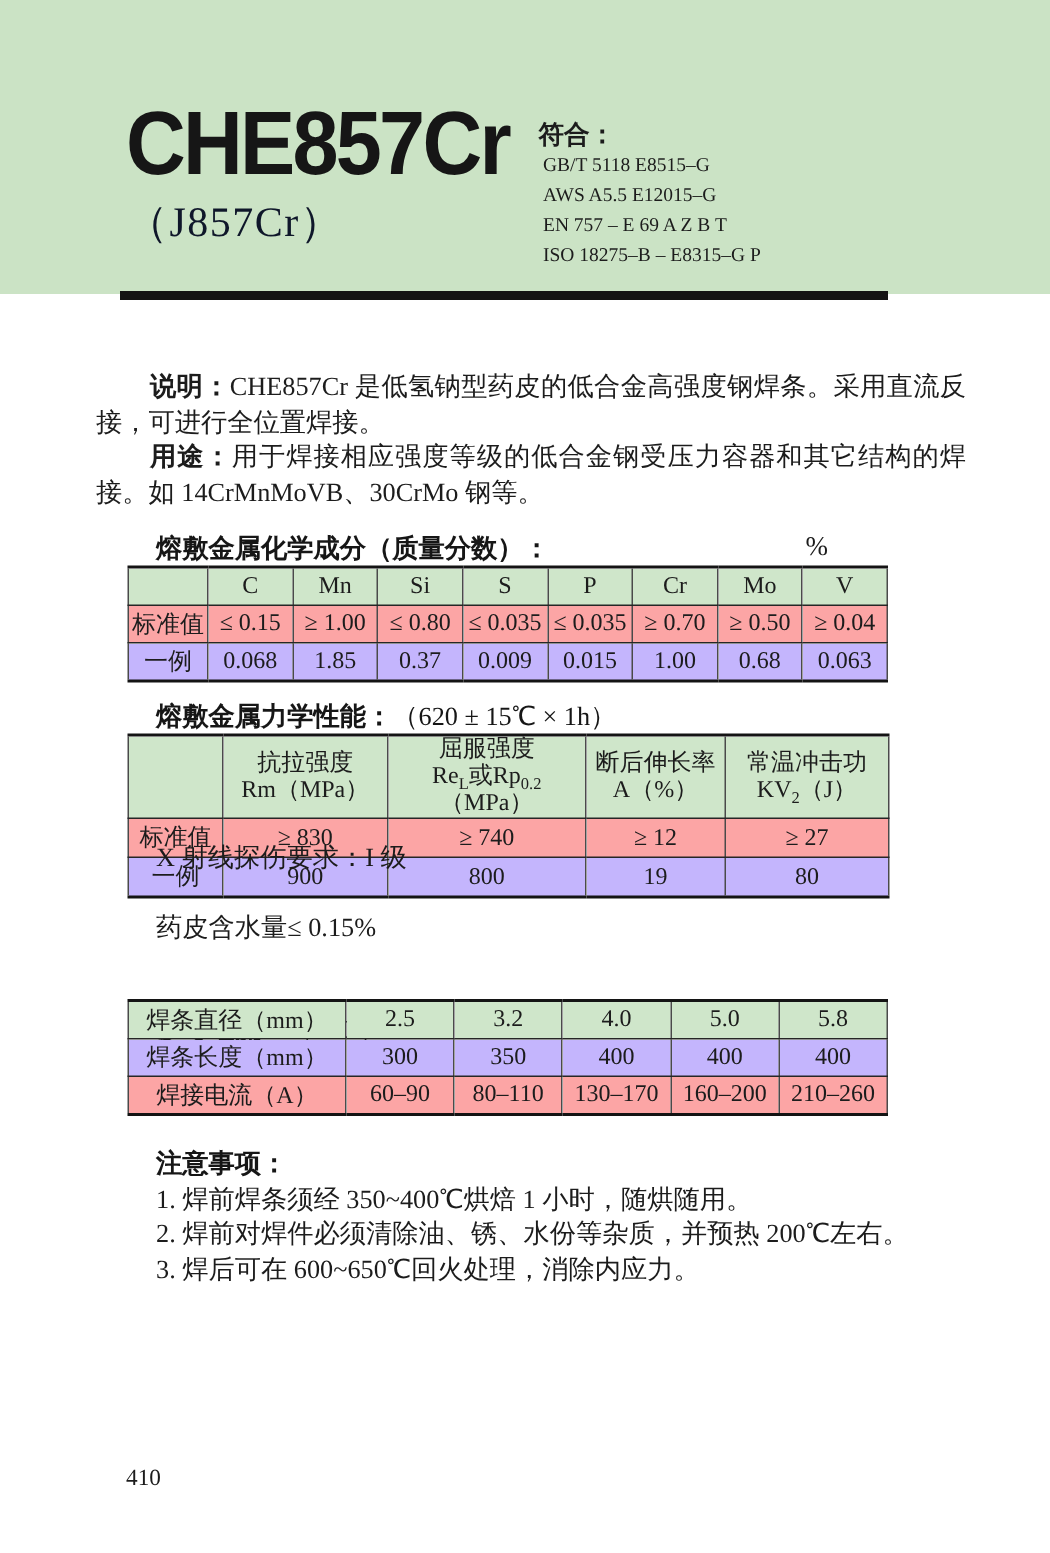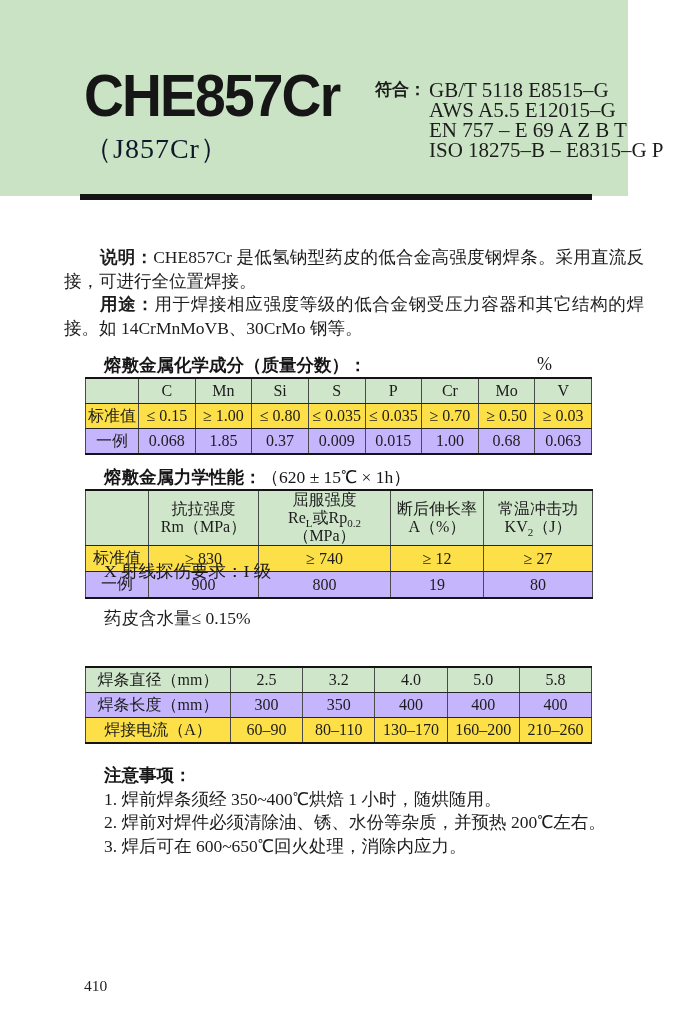--- a/index.html
+++ b/index.html
@@ -1,34 +1,34 @@
 <!DOCTYPE html>
 <html><head>
 <meta charset="utf-8">
 <style>
   html,body{margin:0;padding:0;background:#ffffff;}
   .page{
     position:relative;width:700px;height:1035px;background:#ffffff;
     font-family:"Liberation Serif",serif;color:#1c1c1c;overflow:hidden;
   }
   
-  .header-band{position:absolute;left:0;top:0;width:628px;height:196px;background:#cbe3c5;}
+  .header-band{position:absolute;left:0;top:0;width:700px;height:196px;background:#cbe3c5;}
   .product-title{
     position:absolute;left:84px;top:66px;
     font-family:"Liberation Sans",sans-serif;font-weight:bold;font-size:60px;line-height:60px;
     letter-spacing:-2px;color:#161616;transform:scaleX(0.92);transform-origin:left center;white-space:nowrap;
   }
   .product-subtitle{
     position:absolute;left:84px;top:133px;font-size:28px;line-height:32px;letter-spacing:1px;color:#0f172a;white-space:nowrap;
   }
-  .standards{position:absolute;left:375px;top:80px;display:flex;}
+  .standards{position:absolute;left:359px;top:80px;display:flex;flex-direction:column;}
   .standards-label{
     font-family:"Liberation Sans",sans-serif;font-weight:bold;font-size:17px;line-height:20px;white-space:nowrap;
   }
-  .standards-lines{font-size:21px;line-height:20px;white-space:nowrap;margin-left:3px;}
+  .standards-lines{font-size:13px;line-height:20px;white-space:nowrap;margin-left:3px;}
   .header-rule{position:absolute;left:80px;top:194px;width:512px;height:6px;background:#141414;}
   
   .description{position:absolute;left:64px;top:246px;width:580px;font-size:17.5px;line-height:23.5px;text-align:justify;}
   .description p{margin:0;text-indent:36px;}
   .inline-label{font-family:"Liberation Sans",sans-serif;font-weight:bold;}
   
   .section-title{
     position:absolute;left:104px;font-family:"Liberation Sans",sans-serif;font-weight:bold;
     font-size:17.5px;line-height:21px;white-space:nowrap;color:#161616;
   }
@@ -38,21 +38,21 @@
   table.spec{position:absolute;left:85px;width:507px;border-collapse:collapse;table-layout:fixed;font-size:16px;color:#1c1c1c;}
   table.spec td{
     border-left:1px solid #4a4a4a;border-right:1px solid #4a4a4a;
     border-top:1.5px solid #262626;border-bottom:1.5px solid #262626;
     text-align:center;vertical-align:middle;padding:0 2px;height:24px;overflow:hidden;
   }
   table.spec tr:first-child td{border-top:2.5px solid #141414;}
   table.spec tr:last-child td{border-bottom:2.5px solid #141414;}
   tr.head-row td{background:#cfe6ca;}
   tr.tint-row td{background:#c4b5fd;}
-  tr.white-row td{background:#fde047;}
+  tr.white-row td{background:#fca5a5;}
   .mech-table td.hdr{height:38px;line-height:18px;}
   .current-table td{height:25px;}
   sub.small{font-size:11px;line-height:0;}
   sup.small{font-size:11px;line-height:0;}
   .note-line{position:absolute;left:104px;font-size:17.5px;line-height:23px;white-space:nowrap;}
   
   .notes-items{position:absolute;left:104px;top:788px;width:540px;font-size:17.5px;line-height:23.3px;}
   .page-number{position:absolute;left:84px;top:977px;font-size:15.5px;}
 </style>
 </head>
@@ -109,21 +109,21 @@
     </tr>
     <tr class="white-row">
       <td>标准值</td>
       <td>≤ 0.15</td>
       <td>≥ 1.00</td>
       <td>≤ 0.80</td>
       <td>≤ 0.035</td>
       <td>≤ 0.035</td>
       <td>≥ 0.70</td>
       <td>≥ 0.50</td>
-      <td>≥ 0.03</td>
+      <td>≥ 0.04</td>
     </tr>
     <tr class="tint-row">
       <td>一例</td>
       <td>0.068</td>
       <td>1.85</td>
       <td>0.37</td>
       <td>0.009</td>
       <td>0.015</td>
       <td>1.00</td>
       <td>0.68</td>

